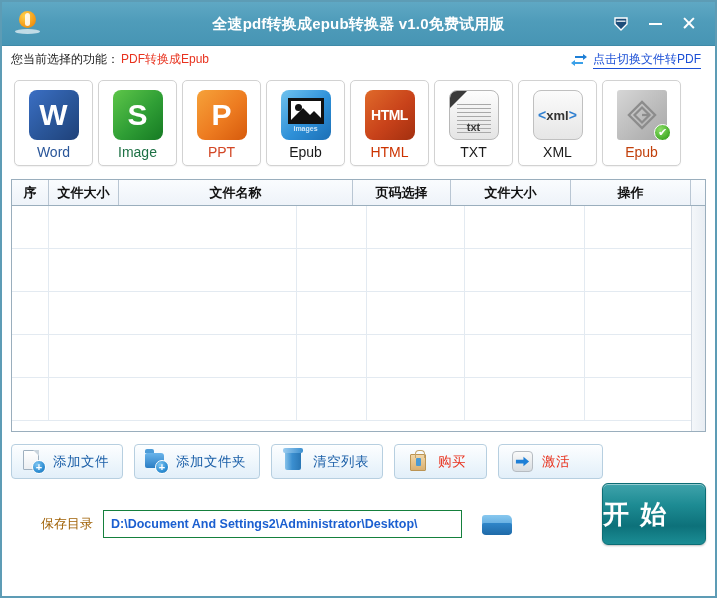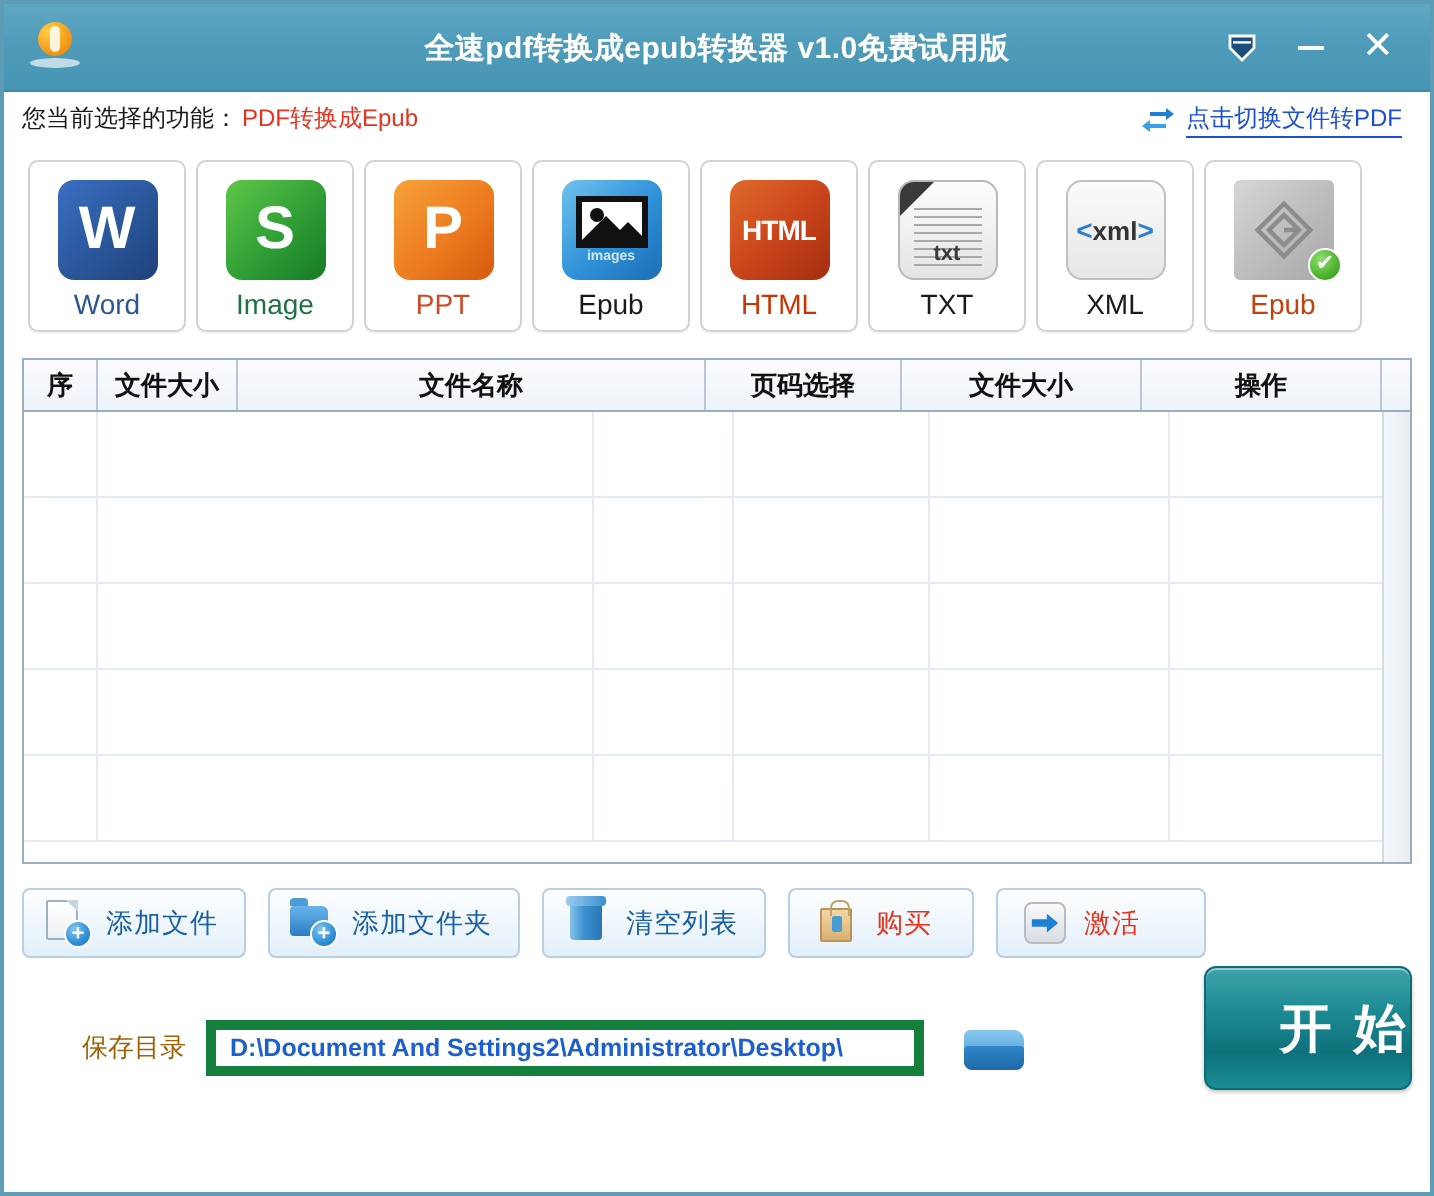--- a/index.html
+++ b/index.html
@@ -240,21 +240,21 @@
   .ic-arrow svg { width: 15px; height: 15px; }
 
   
   .savebar {
     margin: 14px 9px 0 9px; display: flex; align-items: center; gap: 10px;
     position: relative; height: 62px;
   }
   .save-label { font-size: 13px; color: #a16207; margin-left: 30px; }
   .path-box {
     width: 359px; height: 28px; background: #ffffff;
-    border: 5px solid #15803d;
+    border: 1px solid #15803d;
     display: flex; align-items: center; padding: 0 7px;
     overflow: hidden; cursor: text;
   }
   .path-text {
     font-size: 12.5px; font-weight: bold; color: #1b5fd0;
     white-space: nowrap; overflow: hidden;
   }
   .folder-btn { width: 34px; height: 28px; cursor: pointer;
     display: flex; align-items: center; justify-content: center; margin-left: 8px; }
   .folder-shape { width: 30px; height: 21px; position: relative; }
@@ -262,21 +262,21 @@
     border-radius: 3px 5px 3px 3px;
     background: linear-gradient(to bottom,#88c8ef 0%,#3f93d3 100%); }
   .folder-shape .front { position: absolute; left: 0; bottom: 0; width: 30px; height: 12px;
     border-radius: 2px 2px 4px 4px;
     background: linear-gradient(to bottom,#2f86c9 0%,#1f6aa8 100%); }
   .start-btn {
     position: absolute; right: 0px; top: -10px;
     width: 104px; height: 62px; border-radius: 6px;
     background: linear-gradient(to bottom,#3fa3ab 0%,#1d8b93 35%,#0d717a 70%,#1b8d95 100%);
     border: 1px solid #0c6d75;
-    display: flex; align-items: center; justify-content: flex-end;
+    display: flex; align-items: center; justify-content: flex-start;
     cursor: pointer;
     box-shadow: inset 0 1px 0 rgba(255,255,255,.45), 0 1px 2px rgba(0,0,0,.25);
   }
   .start-btn .t { color: #ffffff; font-size: 26px; font-weight: bold; letter-spacing: 2px; }
 </style>
 </head>
 <body>
 
 <div id="app">
 

